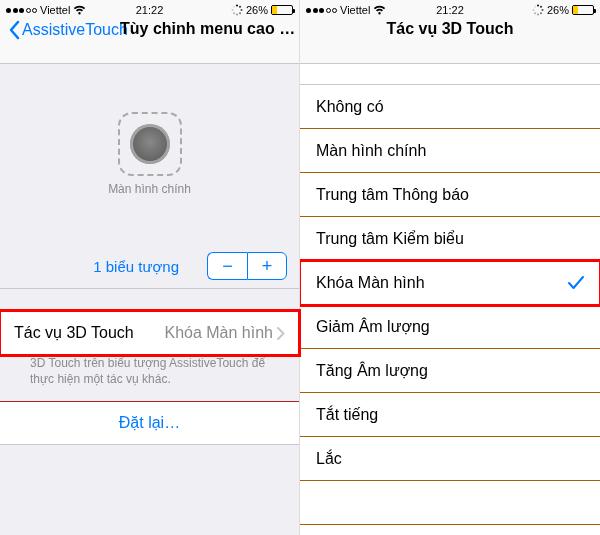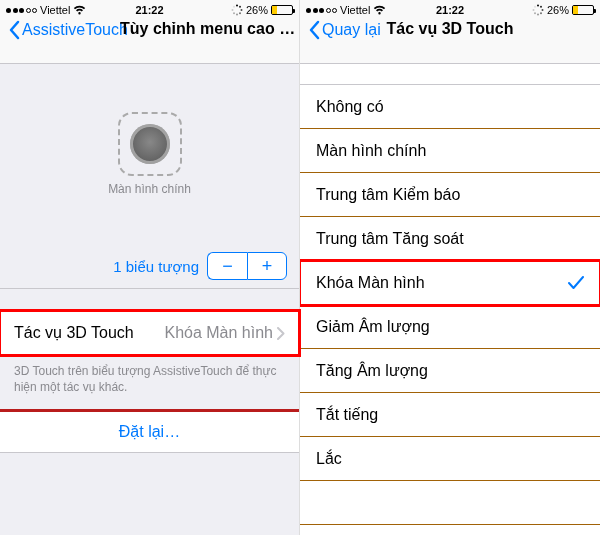--- a/index.html
+++ b/index.html
@@ -32,21 +32,21 @@
     display: flex;
     align-items: center;
     justify-content: space-between;
     padding: 0 6px;
     font-size: 11px;
     font-weight: 500;
     color: #000;
     background: #f9f9f9;
   }
   .sb-left, .sb-right { display: flex; align-items: center; gap: 3px; }
-  .sb-center { position: absolute; left: 0; right: 0; text-align: center; font-weight: 700; pointer-events: none; }
+  .sb-center { position: absolute; left: 0; right: 0; text-align: center; font-weight: 400; pointer-events: none; }
   .signal-dots { display: flex; gap: 1.5px; }
   .signal-dots span { width: 5px; height: 5px; border-radius: 50%; background: #000; }
   .signal-dots span.hollow { background: transparent; border: 1px solid #000; }
   .battery {
     width: 22px; height: 10px; border: 1px solid #000; border-radius: 2px;
     position: relative; display: flex; align-items: center;
   }
   .battery::after {
     content: ""; position: absolute; right: -3px; top: 2.5px; width: 2px; height: 4px; background: #000; border-radius: 0 1px 1px 0;
   }
@@ -91,21 +91,21 @@
   }
   .home-dot {
     width: 40px; height: 40px; border-radius: 50%;
     background: radial-gradient(circle at 50% 45%, #888 0%, #666 60%, #555 100%);
     box-shadow: inset 0 0 0 3px rgba(255,255,255,0.4);
   }
   .icon-caption { font-size: 12px; color: #8a8a8f; }
 
   .count-row {
     display: flex; align-items: center; justify-content: flex-end;
-    padding: 8px 12px; gap: 8px;
+    padding: 8px 12px; gap: 28px;
     border-bottom: 1px solid #c8c7cc;
   }
   .count-label { color: #007aff; font-size: 15px; }
   .stepper { display: flex; }
   .stepper button {
     width: 40px; height: 28px; border: 1px solid #007aff; background: #fff;
     color: #007aff; font-size: 18px; display:flex;align-items:center;justify-content:center;
   }
   .stepper button:first-child { border-radius: 6px 0 0 6px; border-right: none; }
   .stepper button:last-child { border-radius: 0 6px 6px 0; }
@@ -116,26 +116,26 @@
     padding: 0 14px; font-size: 16px;
     border-top: 1px solid #c8c7cc;
     border-bottom: 1px solid #c8c7cc;
     position: relative;
   }
   .row .value { color: #8a8a8f; display: flex; align-items: center; gap: 4px; }
   .row .chev-r { color: #c7c7cc; }
   .highlight-red { outline: 3px solid #ff0000; outline-offset: -1px; z-index: 5; }
 
   .footer-note {
-    padding: 8px 14px 14px; font-size: 12px; color: #8a8a8f; line-height: 1.35;
+    padding: 0 14px 14px; font-size: 12px; color: #8a8a8f; line-height: 1.35; margin-left: 16px;
   }
   .reset-row {
     background: #fff; height: 44px;
     display: flex; align-items: center; justify-content: center;
-    border-top: 3px solid #b91c1c; border-bottom: 1px solid #c8c7cc;
+    border-top: 1px solid #b91c1c; border-bottom: 1px solid #c8c7cc;
     color: #007aff; font-size: 16px;
   }
 
   
   .right-body { flex: 1; background: #fff; overflow: hidden; }
   .list { border-top: 1px solid #c8c7cc; margin-top: 20px; }
   .list .item {
     min-height: 44px; padding: 0 16px;
     display: flex; align-items: center; justify-content: space-between;
     border-bottom: 1px solid #a16207;
@@ -275,44 +275,36 @@
             </svg>
         </span>
         <span>26%</span>
         <span class="battery">
             <span class="fill" style="width:26%"></span>
           </span>
       </div>
     </div>
 
     <div class="navbar">
-      <div class="nav-back">
-        <span class="chev">
-          <svg width="12" height="20" viewBox="0 0 12 20">
-              <path d="M10 2L3 10l7 8" stroke="#007aff" stroke-width="2.5" fill="none" stroke-linecap="round" stroke-linejoin="round"></path>
-            </svg>
-        </span>
-        <span>Quay lại</span>
-      </div>
       <div class="nav-title">Tác vụ 3D Touch</div>
     </div>
 
     <div class="right-body">
       <div class="list" id="right-list">
           <div class="item">
             <span>Không có</span>
           </div>
           <div class="item">
             <span>Màn hình chính</span>
           </div>
           <div class="item">
-            <span>Trung tâm Kiểm báo</span>
-          </div>
-          <div class="item">
-            <span>Trung tâm Tăng soát</span>
+            <span>Trung tâm Thông báo</span>
+          </div>
+          <div class="item">
+            <span>Trung tâm Kiểm biểu</span>
           </div>
           <div class="item highlight-red">
             <span>Khóa Màn hình</span>
             <span class="check">
               <svg width="16" height="14" viewBox="0 0 16 14">
                 <path d="M1 7l4.5 5L15 1" stroke="#007aff" stroke-width="2" fill="none" stroke-linecap="round" stroke-linejoin="round"></path>
               </svg>
             </span>
           </div>
           <div class="item">

